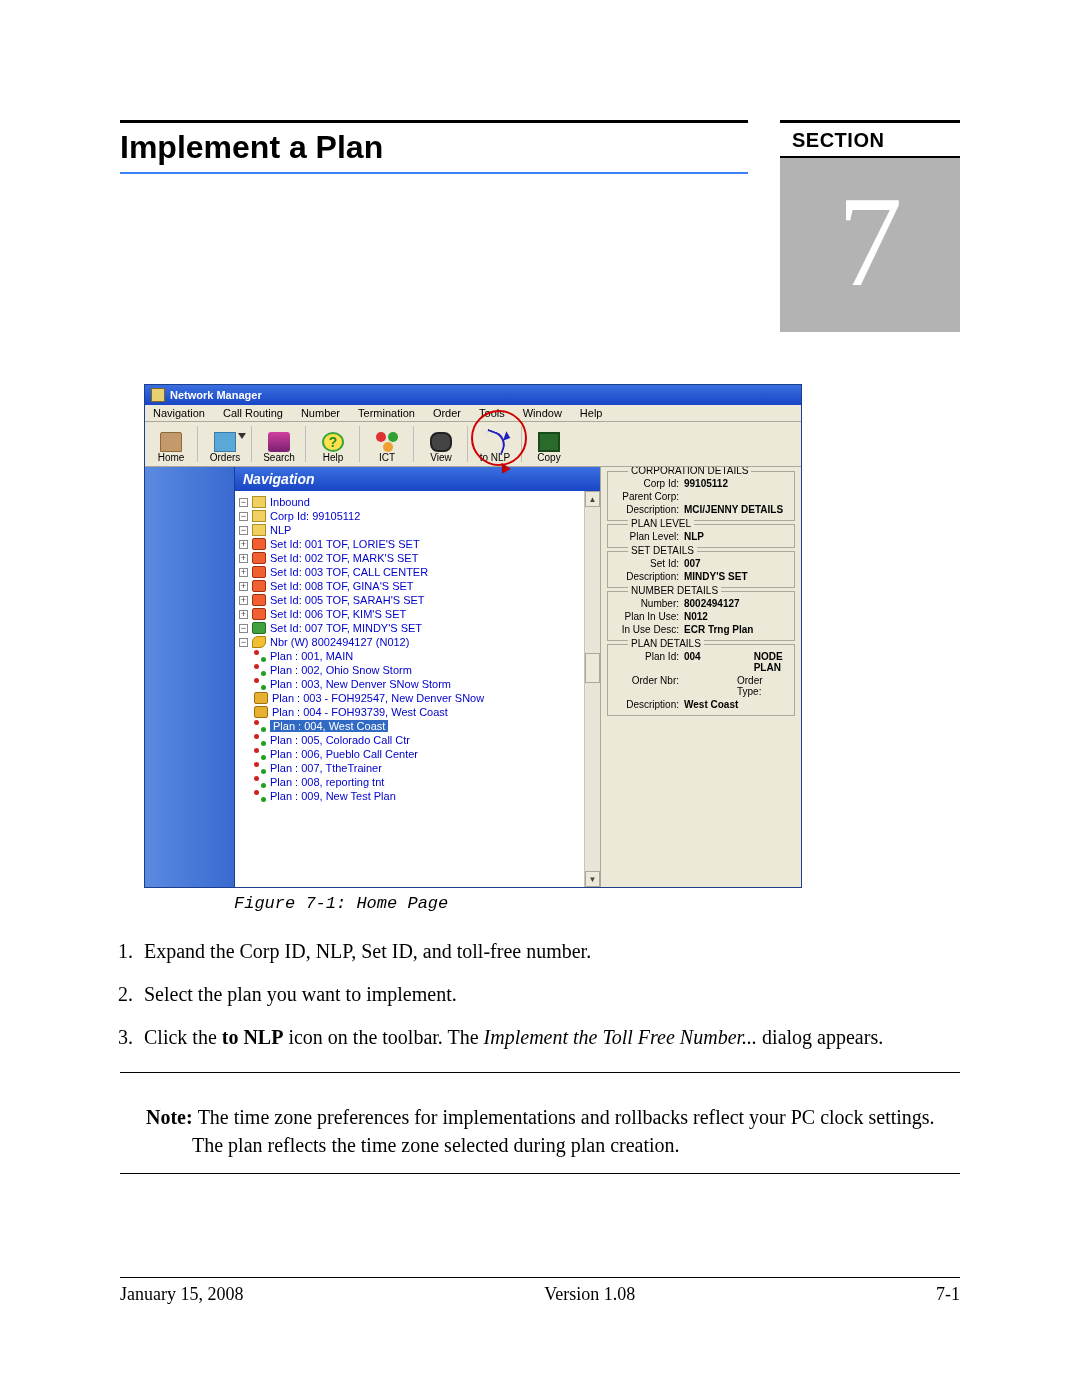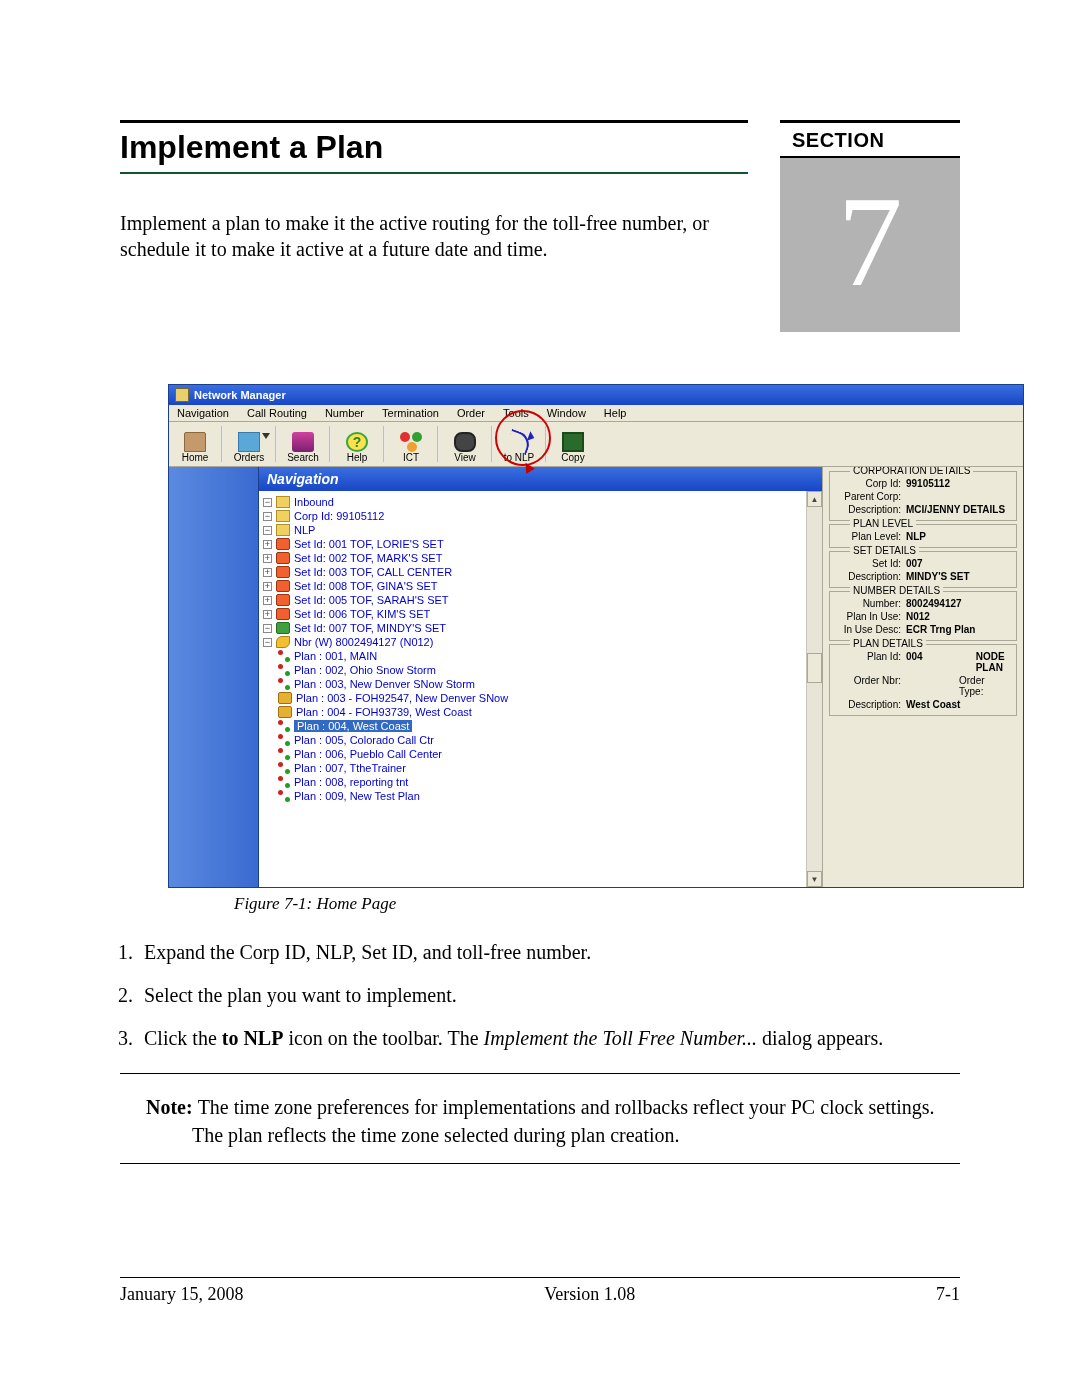--- a/index.html
+++ b/index.html
@@ -20,21 +20,21 @@
     align-items: flex-start;
     gap: 32px;
   }
   .header-left { flex: 1; }
   .header-left .rule-top { border-top: 3px solid #000; margin-bottom: 6px; }
   .section-title {
     font-family: Arial, Helvetica, sans-serif;
     font-weight: bold;
     font-size: 32px;
     padding-bottom: 6px;
-    border-bottom: 2px solid #14532d;
+    border-bottom: 2px solid #3b82f6;
   }
   .intro-text {
     margin-top: 36px;
     font-size: 20px;
     line-height: 1.3;
     max-width: 640px;
   }
   .header-right { width: 180px; border-radius: 28px; }
   .section-label {
     font-family: Arial, Helvetica, sans-serif;
@@ -54,22 +54,22 @@
     font-family: "Times New Roman", serif;
     font-size: 130px;
     color: #fff;
     font-weight: normal;
     line-height: 1;
   }
 
   
   .app-figure {
     margin-top: 52px;
-    margin-left: 48px;
-    width: 856px;
+    margin-left: 24px;
+    width: 658px;
     font-family: Tahoma, Arial, sans-serif;
     font-size: 11px;
     border: 1px solid #1a3f8e;
   }
   .titlebar {
     background: linear-gradient(#3a6fe0, #1845c5);
     color: #fff;
     font-weight: bold;
     padding: 3px 6px;
     display: flex;
@@ -293,42 +293,42 @@
     align-items: baseline;
     margin-top: 2px;
     gap: 5px;
   }
   .row .lbl { flex: 0 0 66px; text-align: right; }
   .row .val { font-weight: bold; }
   .row .val2 { font-weight: bold; margin-left: auto; padding-left: 48px; }
 
   .caption {
     font-style: italic;
-    font-family: Liberation Serif, serif;
+    font-family: Liberation Mono, monospace;
     font-size: 17px;
     margin-left: 114px;
     margin-top: 6px;
   }
 
   
   .steps {
     margin-top: 24px;
     font-size: 20px;
     line-height: 1.45;
     padding-left: 18px;
   }
   .steps li { margin-bottom: 14px; padding-left: 6px; }
   .steps b { font-weight: bold; }
   .steps em { font-style: italic; }
 
   .note-block {
     margin-top: 20px;
     border-top: 1.5px solid #000;
     border-bottom: 1.5px solid #000;
-    padding: 19px 0 14px 0;
+    padding: 30px 0 14px 0;
     font-size: 20px;
     line-height: 1.4;
   }
   .note-block .note-body {
     padding-left: 72px;
     text-indent: -46px;
   }
   .note-block b { font-weight: bold; }
 
   
@@ -345,21 +345,20 @@
 </style>
 </head>
 <body>
 
 <div class="page">
 
   <div class="header-row">
     <div class="header-left">
       <div class="rule-top"></div>
       <div class="section-title">Implement a Plan</div>
-      <p class="intro-text">Implement a plan to make it the active routing for the toll-free number, or schedule it to make it active at a future date and time.</p>
     </div>
     <div class="header-right">
       <div class="section-label">SECTION</div>
       <div class="section-num-box">
         <span class="section-num">7</span>
       </div>
     </div>
   </div>
 
   <div class="app-figure">

